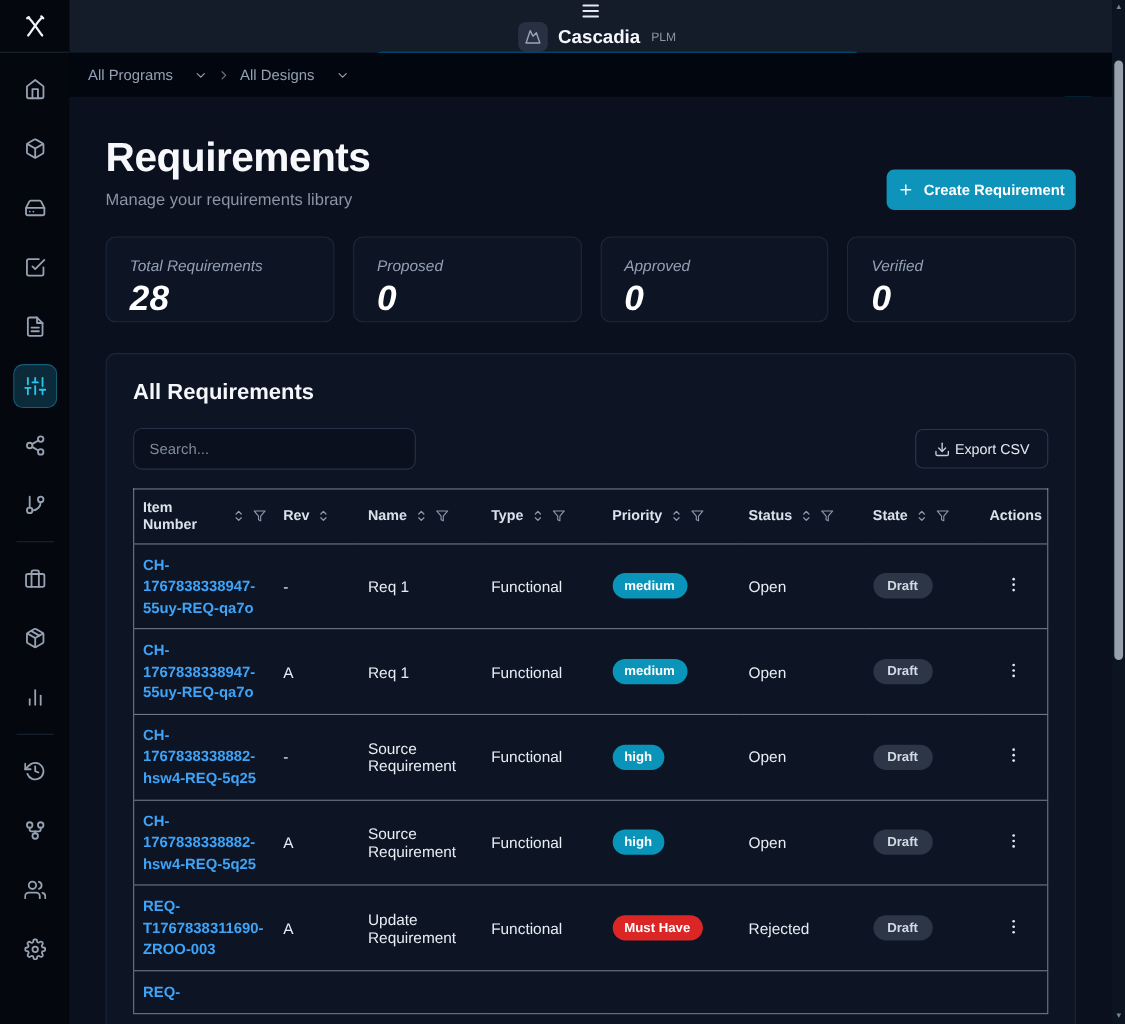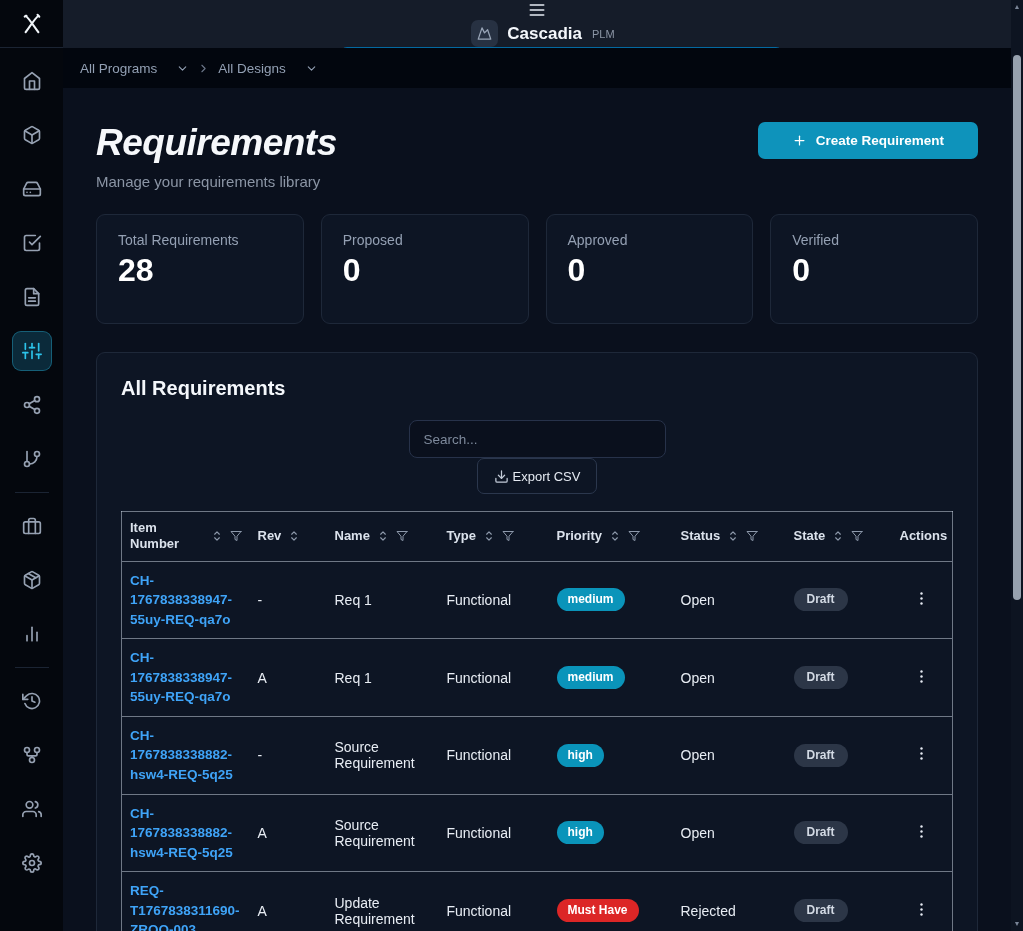--- a/index.html
+++ b/index.html
@@ -57,37 +57,37 @@
   .breadcrumbs{ position:absolute; left:63px; top:48px; right:12px; height:40px; background:#02060e;
                 display:flex; align-items:center; gap:8px; padding:0 17px;
                 font-size:13.5px; color:#93a0b4; }
   .crumb{ display:flex; align-items:center; gap:19px; cursor:pointer; }
   .crumb-sep{ color:#6b7688; }
 
   
   .content{ position:absolute; left:63px; top:88px; right:12px; bottom:0; background:var(--page-bg);
             padding:34px 33px 0; overflow:hidden; }
   .page-head{ display:flex; justify-content:space-between; align-items:flex-start; }
-  .page-title{ font-size:37px; font-weight:800; color:#f6f8fb; letter-spacing:-.5px;font-style:italic; }
+  .page-title{ font-size:37px; font-weight:800; color:#f6f8fb; letter-spacing:-.5px; }
   .page-sub{ margin-top:9px; font-size:15px; color:var(--muted); }
-  .create-btn{ margin-top:0; height:37px; padding:0 34px; background:var(--accent); border:none;
+  .create-btn{ margin-top:32px; height:37px; padding:0 10px; background:var(--accent); border:none;
                border-radius:7px; color:#fff; font-size:13.5px; font-weight:600; display:flex;
                align-items:center; gap:9px; cursor:pointer; font-family:inherit; }
 
   .stats{ display:flex; gap:17px; margin-top:24px; }
   .stat-card{ flex:1; background:var(--card-bg); border:1px solid var(--card-border);
-              border-radius:9px; padding:17px 21px; height:110px; }
+              border-radius:9px; padding:17px 21px; height:78px;font-style:italic; }
   .stat-label{ font-size:14px; color:#94a0b3; }
   .stat-value{ margin-top:4px; font-size:32px; font-weight:700; color:#fff; }
 
   .table-card{ margin-top:28px; background:var(--card-bg); border:1px solid var(--card-border);
                border-radius:9px; padding:24px; }
   .card-title{ font-size:20px; font-weight:700; color:#f4f7fb; }
   .card-sub{ margin-top:7px; font-size:13.5px; color:var(--muted); }
-  .card-toolbar{ margin-top:20px; display:flex; justify-content:space-between; align-items:center;flex-direction:column; }
+  .card-toolbar{ margin-top:20px; display:flex; justify-content:space-between; align-items:center; }
   .table-search{ width:257px; height:38px; background:#0a101d; border:1px solid #27324a;
                  border-radius:8px; color:#aeb8c6; font-size:13.5px; padding:0 14px; outline:none;
                  font-family:inherit; }
   .export-btn{ height:36px; padding:0 16px; background:transparent; border:1px solid #2b374d;
                border-radius:7px; color:#e5eaf2; font-size:13px; font-weight:500; display:flex;
                align-items:center; gap:4px; cursor:pointer; font-family:inherit; }
   .export-btn .ic{ color:#c3ccd9; }
 
   table.req-table{ width:100%; border-collapse:collapse; table-layout:fixed; margin-top:17px;
                    border:1px solid var(--tline); }

